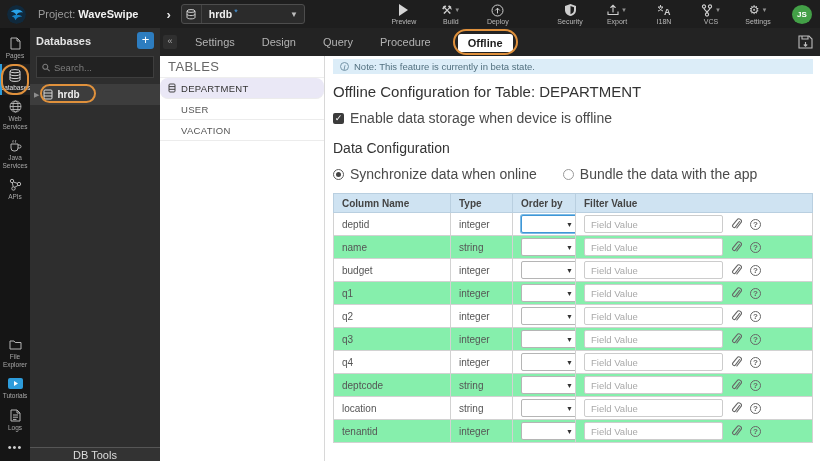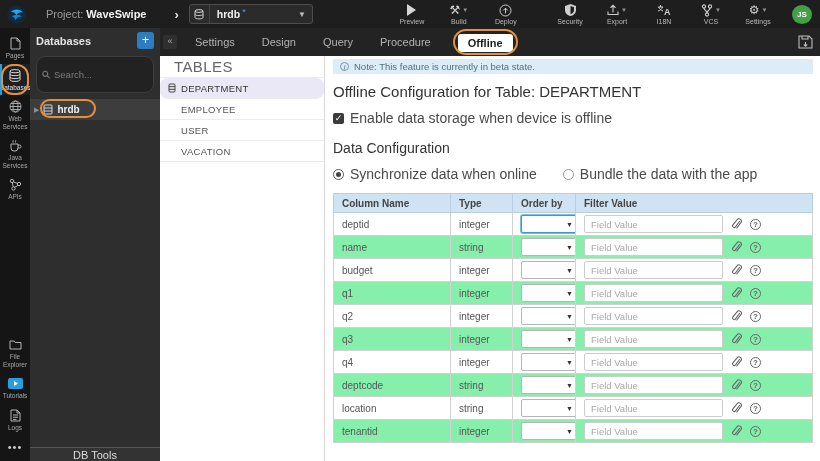--- a/index.html
+++ b/index.html
@@ -3,21 +3,21 @@
 <meta charset="utf-8">
 <style>
   * { margin:0; padding:0; box-sizing:border-box; }
   html,body { width:820px; height:461px; overflow:hidden;
     font-family:"Liberation Sans","DejaVu Sans",sans-serif; background:#fff; }
 
   
   .topbar { position:absolute; left:0; top:0; width:820px; height:28px;
     background:#1e1e1e; display:flex; align-items:center; z-index:30; }
   .logo { width:19px; height:19px; border-radius:50%; margin-left:7px; flex:0 0 auto; }
-  .project { margin-left:20px; font-size:11px; color:#9c9c9c; white-space:nowrap; }
+  .project { margin-left:12px; font-size:11px; color:#9c9c9c; white-space:nowrap; }
   .project b { color:#f2f2f2; font-weight:700; }
   .crumb-chev { color:#e8e8e8; font-size:13px; font-weight:700; margin-left:28px; }
   .db-selector { margin-left:10px; height:20px; width:124px; background:#2b2b2b;
     border:1px solid #4d4d4d; border-radius:3px; display:flex; align-items:center; cursor:pointer; }
   .db-selector .seg { display:flex; align-items:center; justify-content:center;
     width:20px; height:100%; border-right:1px solid #444; }
   .db-selector .name { color:#f0f0f0; font-size:10.5px; font-weight:700; margin-left:7px; }
   .db-selector .star { color:#4a9fe8; font-size:9px; margin-left:2px; margin-top:-4px; }
   .db-selector .sel-caret { margin-left:auto; margin-right:6px; color:#bdbdbd; font-size:8px; }
 
@@ -44,22 +44,22 @@
   .rail-spacer { flex:1; }
   .rail-dots { color:#cfcfcf; font-size:11px; text-align:center; padding:6px 0 8px; letter-spacing:1px; cursor:pointer; }
 
   
   .db-panel { position:absolute; left:30px; top:28px; width:130px; bottom:0; background:#2e2e2e;
     display:flex; flex-direction:column; z-index:20; }
   .db-head { height:25px; display:flex; align-items:center; padding:0 6px; }
   .db-head .t { color:#e3e3e3; font-size:11px; font-weight:700; }
   .add-btn { margin-left:auto; width:17px; height:17px; background:#2d7dc0; color:#fff;
     border-radius:3px; font-size:13px; line-height:15px; text-align:center; cursor:pointer; }
-  .search { margin:3px 6px 6px; height:37px; background:#222; border:1px solid #3e3e3e;
-    border-radius:9px; display:flex; align-items:center; padding:0 5px; }
+  .search { margin:3px 6px 6px; height:22px; background:#222; border:1px solid #3e3e3e;
+    border-radius:0; display:flex; align-items:center; padding:0 5px; }
   .search input { background:transparent; border:none; outline:none; color:#bbb;
     font-size:9.5px; width:100%; margin-left:4px; font-family:inherit; }
   .search input::placeholder { color:#7d7d7d; }
   .hrdb-row { position:relative; height:21px; background:#3d3d3d; display:flex; align-items:center; padding-left:4px; cursor:pointer; }
   .hrdb-row .exp { color:#8d8d8d; font-size:7px; margin-right:4px; }
   .hrdb-row .dblbl { color:#efefef; font-size:10px; font-weight:700; margin-left:4px; }
   .db-fill { flex:1; }
   .db-tools { height:14px; background:#333; border-top:1px solid #565656; color:#ddd;
     font-size:11px; display:flex; align-items:center; justify-content:center; cursor:pointer; }
 
@@ -70,22 +70,22 @@
     color:#a9a9a9; font-size:9px; line-height:13px; text-align:center; cursor:pointer; }
   .tabs { display:flex; align-items:center; gap:27px; margin-left:18px; }
   .tab { font-size:11px; color:#b3b3b3; cursor:pointer; white-space:nowrap; }
   .tab-active-wrap { position:relative; }
   .tab.active { background:#fff; color:#1c1c1c; font-weight:700; padding:3px 10px; border-radius:3px; }
   .strip-right { margin-left:auto; margin-right:7px; cursor:pointer; display:flex; align-items:center; }
 
   
   .tables-panel { position:absolute; left:160px; top:56px; width:165px; bottom:0; background:#fff;
     border-right:1px solid #d8d8d8; z-index:5; }
-  .tables-head { height:22px; display:flex; align-items:center; padding-left:14px; color:#666;
-    font-size:15px; letter-spacing:.4px; border-bottom:1px solid #eee; }
+  .tables-head { height:22px; display:flex; align-items:center; padding-left:8px; color:#666;
+    font-size:13px; letter-spacing:.4px; border-bottom:1px solid #eee; }
   .tbl-item { height:21px; display:flex; align-items:center; padding-left:21px; color:#555;
     font-size:9.5px; border-bottom:1px solid #ececec; cursor:pointer; letter-spacing:.3px; }
   .tbl-item.selected { background:#eae8f6; color:#333; padding-left:8px;border-radius:8px; }
   .tbl-item.selected .tico { margin-right:5px; display:flex; }
 
   
   .content { position:absolute; left:326px; top:56px; width:494px; bottom:0; background:#fff;
     padding:2px 0 0 7px; }
   .note { width:480px; height:15px; background:#dcedf8; display:flex; align-items:center;
     padding:0 7px; margin-top:1px; }
@@ -394,23 +394,20 @@
       <svg width="8" height="10" viewBox="0 0 8 10">
           <g fill="none" stroke="#444" stroke-width="1">
             <rect x="1" y="1" width="6" height="8" rx="1"></rect>
             <path d="M1 3.6h6M1 6.3h6"></path>
           </g>
         </svg>
     </span>
     <span>DEPARTMENT</span>
   </div>
   <div class="tbl-item">
-    <span>EMPLOYEE</span>
-  </div>
-  <div class="tbl-item">
     <span>USER</span>
   </div>
   <div class="tbl-item">
     <span>VACATION</span>
   </div>
 </div>
 
 <div class="content">
   <div class="note">
     <span class="ni">i</span>

